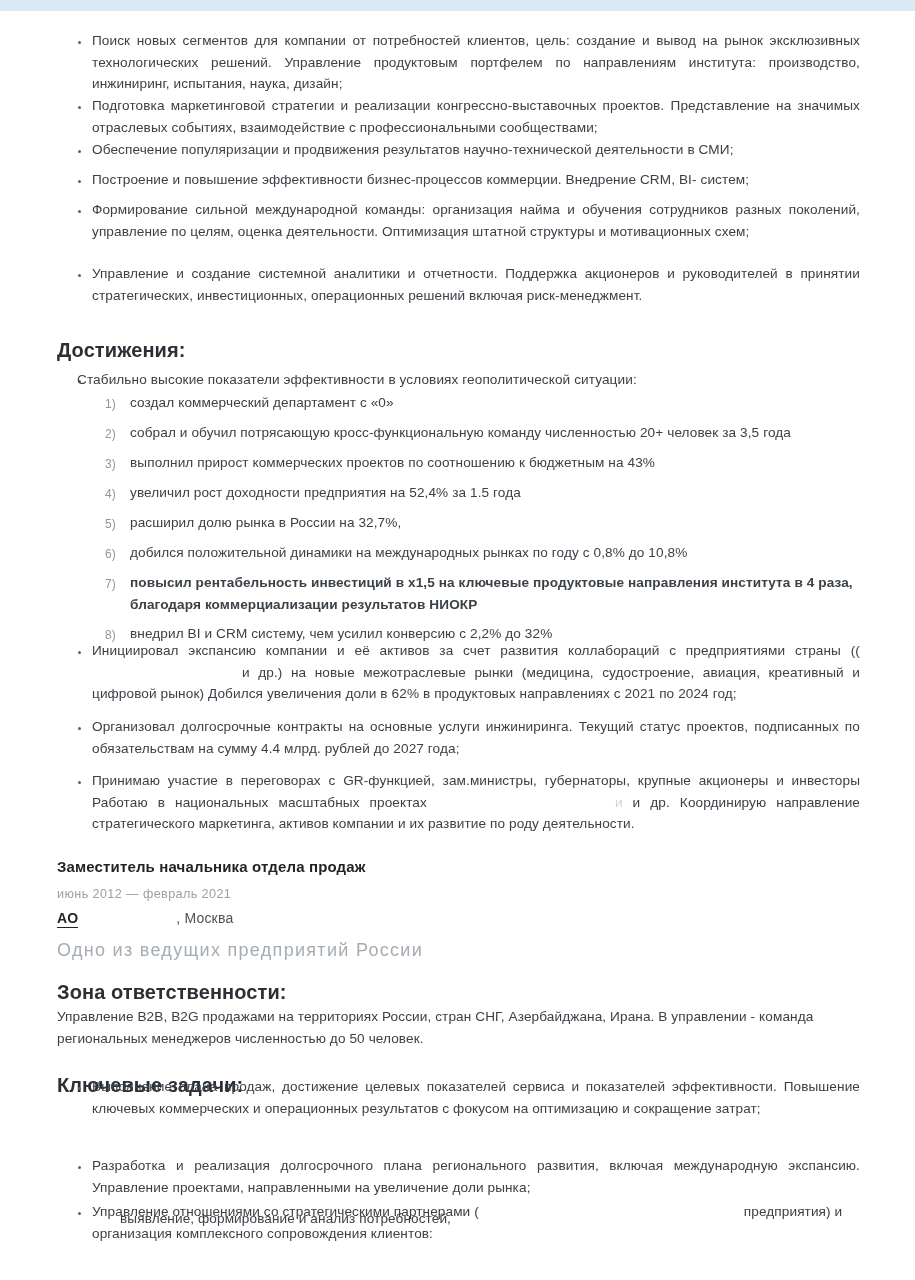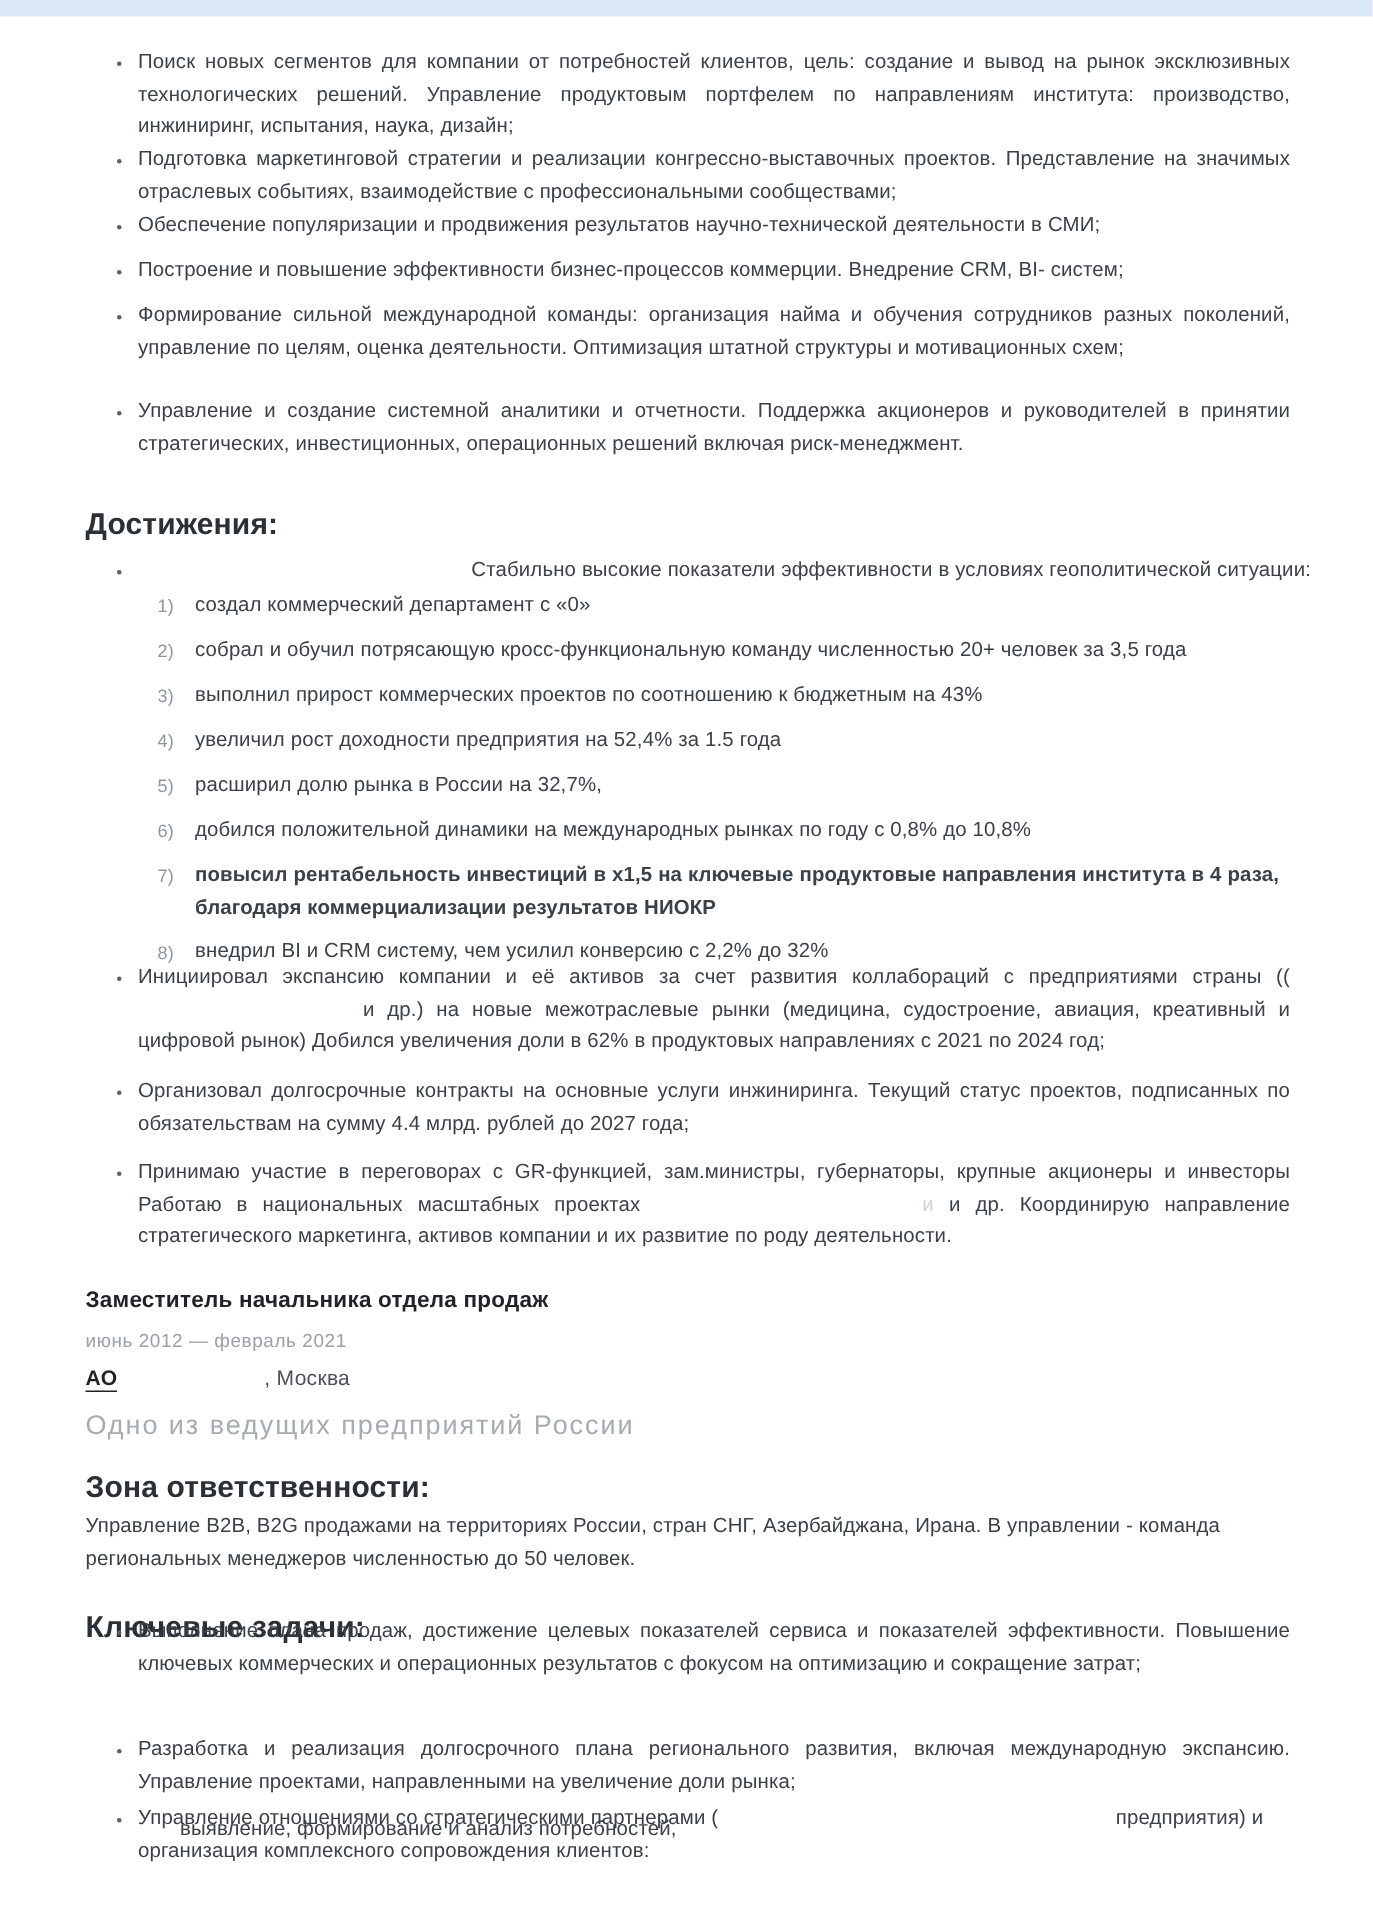--- a/index.html
+++ b/index.html
@@ -141,21 +141,21 @@
     <div class="bullet-dot" style="left:78px; top:210px;"></div>
     <div class="para" style="left:92px; top:199px; width:768px;">Формирование сильной международной команды: организация найма и обучения сотрудников разных поколений, управление по целям, оценка деятельности. Оптимизация штатной структуры и мотивационных схем;</div>
 
     <div class="bullet-dot" style="left:78px; top:274px;"></div>
     <div class="para" style="left:92px; top:263px; width:768px;">Управление и создание системной аналитики и отчетности. Поддержка акционеров и руководителей в принятии стратегических, инвестиционных, операционных решений включая риск-менеджмент.</div>
   </div>
 
   <div class="section-head" style="left:57px; top:339px;">Достижения:</div>
 
   <div class="bullet-dot" style="left:78px; top:380px;"></div>
-  <div class="para nojust" style="left:106px; top:369px; width:768px;text-align:right;">Стабильно высокие показатели эффективности в условиях геополитической ситуации:</div>
+  <div class="para nojust" style="left:77px; top:369px; width:768px;">Стабильно высокие показатели эффективности в условиях геополитической ситуации:</div>
 
   <div>
     <div class="num-marker" style="left:105px; top:394px;">1)</div>
     <div class="para nojust" style="left:130px; top:392px; width:730px;">создал коммерческий департамент с «0»</div>
 
     <div class="num-marker" style="left:105px; top:424px;">2)</div>
     <div class="para nojust" style="left:130px; top:422px; width:740px;">собрал и обучил потрясающую кросс-функциональную команду численностью 20+ человек за 3,5 года</div>
 
     <div class="num-marker" style="left:105px; top:454px;">3)</div>
     <div class="para nojust" style="left:130px; top:452px; width:730px;">выполнил прирост коммерческих проектов по соотношению к бюджетным на 43%</div>

